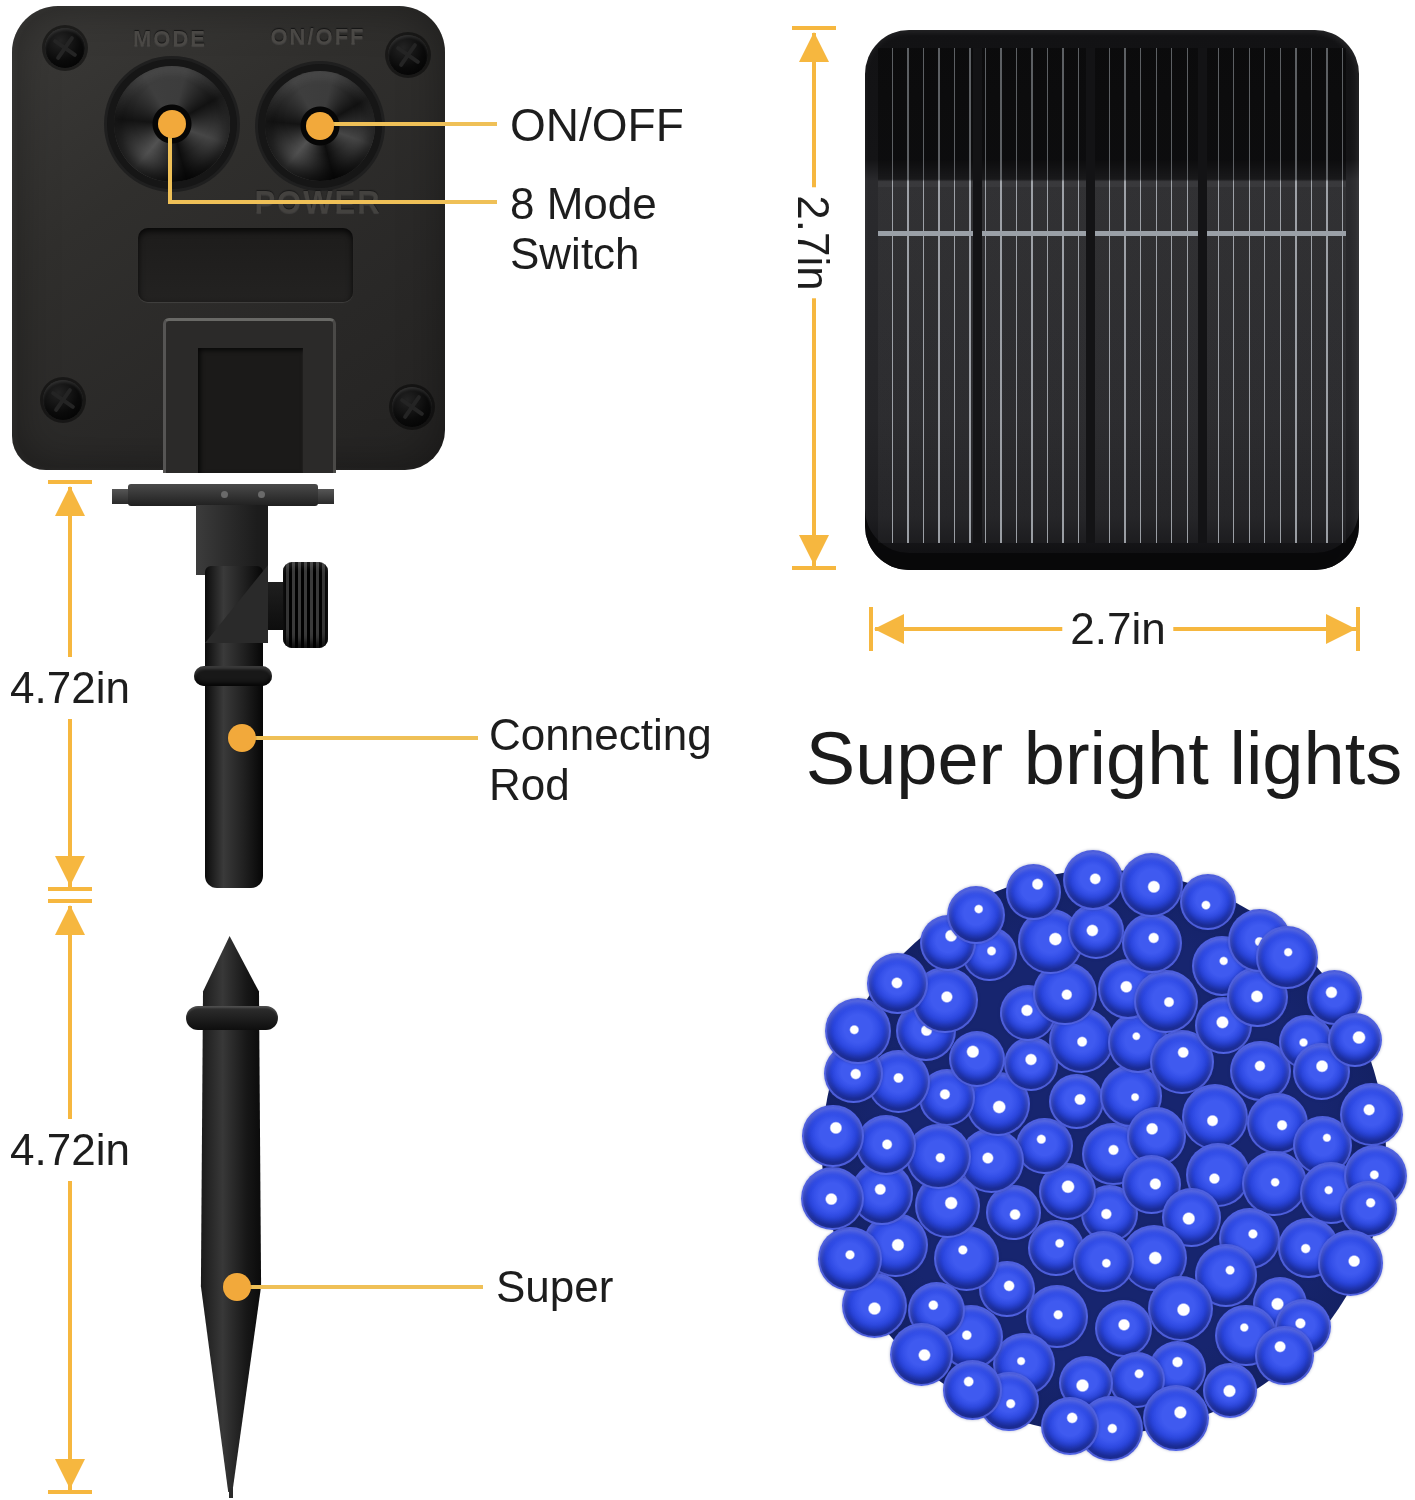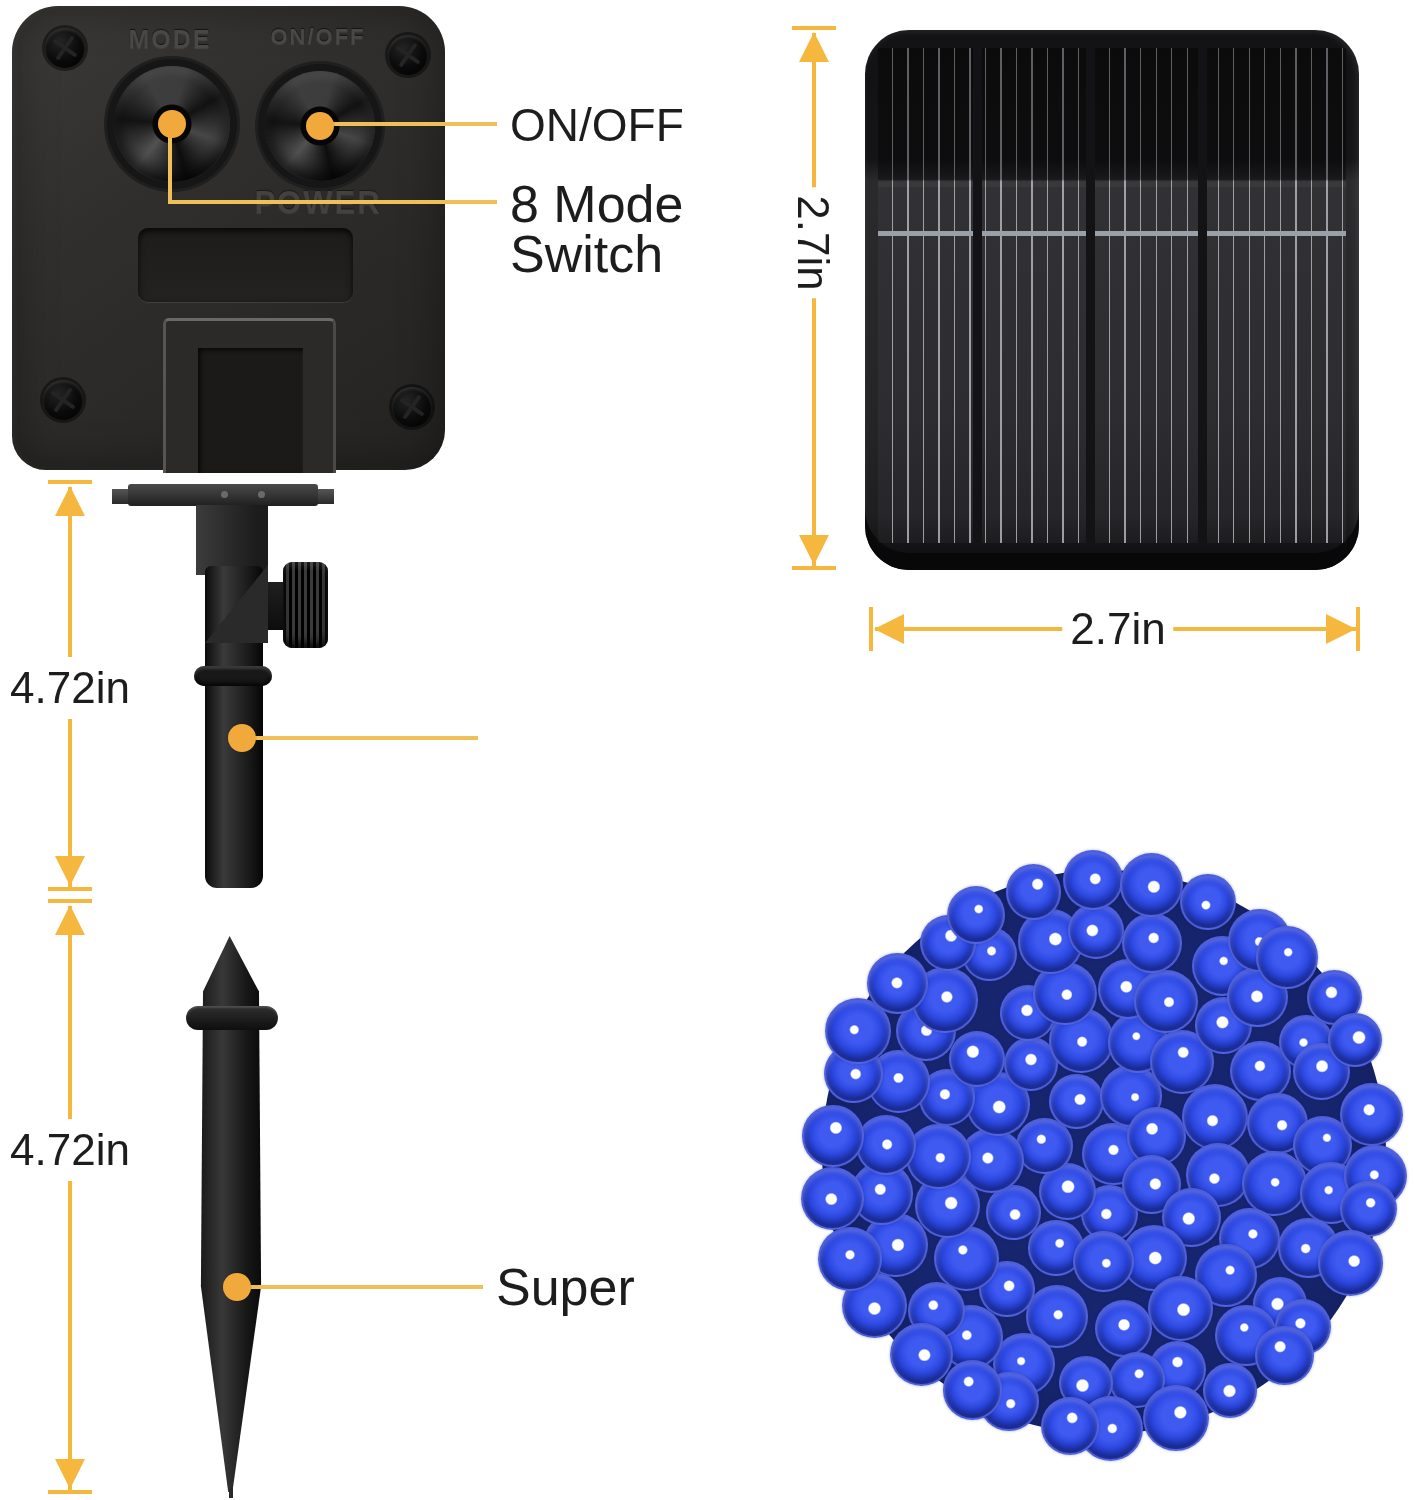--- a/index.html
+++ b/index.html
@@ -31,21 +31,21 @@
     box-shadow:inset 0 3px 6px rgba(0,0,0,.8), 0 1px 1px rgba(255,255,255,.10);}
   .clip{left:151px;top:312px;width:167px;height:152px;background:#2b2a29;
     border-top:3px solid rgba(200,200,196,.40);border-left:3px solid rgba(200,200,196,.28);border-right:3px solid rgba(170,170,166,.25);
     border-radius:6px 6px 0 0;}
   .cliphole{left:32px;top:27px;width:105px;height:125px;background:#1b1a19;
     box-shadow:inset 2px 2px 5px rgba(0,0,0,.8), inset -1px 0 2px rgba(255,255,255,.06);}
 
   
   .dot{width:28px;height:28px;border-radius:50%;background:var(--dot);box-shadow:0 0 0 1px rgba(0,0,0,.06);}
   .cline{background:var(--cl);}
-  .label{position:absolute;font-size:52px;line-height:50px;color:#1d1d1d;}
+  .label{position:absolute;font-size:44px;line-height:50px;color:#1d1d1d;}
 
   
   .dline{background:var(--dim);}
   .tick-h{width:44px;height:4px;background:var(--dim);}
   .tick-v{width:4px;height:44px;background:var(--dim);}
   .arr{width:0;height:0;}
   .arr-up{border-left:15px solid transparent;border-right:15px solid transparent;border-bottom:30px solid var(--dim);}
   .arr-down{border-left:15px solid transparent;border-right:15px solid transparent;border-top:30px solid var(--dim);}
   .arr-left{border-top:15px solid transparent;border-bottom:15px solid transparent;border-right:30px solid var(--dim);}
   .arr-right{border-top:15px solid transparent;border-bottom:15px solid transparent;border-left:30px solid var(--dim);}
@@ -98,21 +98,21 @@
 <body>
 
 <div class="canvas" style="--dim: #F6B73F; --cl: #EFC057; --dot: #F2A93B;">
 
   <div class="abs cbox">
     <div class="abs screw" style="left:33px;top:22px;"></div>
     <div class="abs screw" style="left:376px;top:29px;"></div>
     <div class="abs screw" style="left:31px;top:374px;"></div>
     <div class="abs screw" style="left:380px;top:381px;"></div>
 
-    <div class="engrave" style="left:158px;top:33px;font-size:25px;">MODE</div>
+    <div class="engrave" style="left:158px;top:33px;font-size:22px;">MODE</div>
     <div class="engrave" style="left:306px;top:31px;font-size:22px;">ON/OFF</div>
 
     <div class="abs btn" style="left:102px;top:60px;width:116px;height:116px;"></div>
     <div class="abs btn" style="left:253px;top:65px;width:110px;height:110px;"></div>
 
     <div class="engrave" style="left:306px;top:197px;font-size:31px;opacity:.8;">POWER</div>
 
     <div class="abs recess"></div>
     <div class="abs clip">
       <div class="abs cliphole"></div>
@@ -149,20 +149,21 @@
   <div class="abs hole" style="left:258px;"></div>
   <div class="abs bracket"></div>
   <div class="abs knobshaft"></div>
   <div class="abs knob"></div>
   <div class="abs rod"></div>
   <div class="abs chamfer"></div>
   <div class="abs collar"></div>
 
   <div class="abs cline" style="left:252px;top:736px;width:226px;height:4px;"></div>
   <div class="abs dot" style="left:228px;top:724px;"></div>
+  <div class="label" style="left:489px;top:710px;width:235px;">Connecting Rod</div>
 
   <div class="abs spike"></div>
   <div class="abs spikecollar"></div>
   <div class="abs spiketip"></div>
 
   <div class="abs cline" style="left:248px;top:1285px;width:235px;height:4px;"></div>
   <div class="abs dot" style="left:223px;top:1273px;"></div>
   <div class="label" style="left:496px;top:1262px;">Super</div>
 
   <div class="abs panel">
@@ -181,20 +182,21 @@
   <div class="abs tick-h" style="left:792px;top:566px;width:44px;"></div>
   <div class="dimlabel rot" style="left:813px;top:243px;">2.7in</div>
 
   <div class="abs tick-v" style="left:869px;top:607px;"></div>
   <div class="abs arr arr-left" style="left:874px;top:614px;"></div>
   <div class="abs dline" style="left:875px;top:627px;width:482px;height:4px;"></div>
   <div class="abs arr arr-right" style="left:1326px;top:614px;"></div>
   <div class="abs tick-v" style="left:1356px;top:607px;"></div>
   <div class="dimlabel" style="left:1118px;top:629px;">2.7in</div>
 
+  <div class="headline">Super bright lights</div>
 
   <div class="abs bundle-backdrop"></div>
   <div id="bundle" class="abs" style="left:0;top:0;width:1415px;height:1500px;pointer-events:none;">
       <div class="led" style="left: 1082.4px; top: 1123px; width: 58.4px; height: 58.4px; background: radial-gradient(circle at 50% 43%, rgb(255, 255, 255) 0px, rgb(255, 255, 255) 4.2px, rgba(255, 255, 255, 0) 5.7px), radial-gradient(circle at 50% 46%, rgb(63, 90, 240) 0px, rgb(63, 90, 240) 30%, rgb(42, 70, 226) 55%, rgb(33, 54, 196) 78%, rgb(24, 38, 121) 100%); border: 2px solid rgba(142, 150, 242, 0.4); box-shadow: rgba(142, 150, 242, 0.533) 0px 3px 5px inset, rgba(20, 33, 107, 0.8) 0px -5px 9px inset, rgba(20, 33, 107, 0.333) 0px 0px 3px;"></div>
       <div class="led" style="left: 1080.8px; top: 1185px; width: 53.1px; height: 53.1px; background: radial-gradient(circle at 44% 51%, rgb(255, 255, 255) 0px, rgb(255, 255, 255) 4.3px, rgba(255, 255, 255, 0) 5.8px), radial-gradient(circle at 50% 46%, rgb(63, 90, 240) 0px, rgb(63, 90, 240) 30%, rgb(42, 70, 226) 55%, rgb(33, 54, 196) 78%, rgb(24, 38, 121) 100%); border: 2px solid rgba(142, 150, 242, 0.4); box-shadow: rgba(142, 150, 242, 0.533) 0px 3px 5px inset, rgba(20, 33, 107, 0.8) 0px -5px 9px inset, rgba(20, 33, 107, 0.333) 0px 0px 3px;"></div>
       <div class="led" style="left: 1038.7px; top: 1162.9px; width: 53.5px; height: 53.5px; background: radial-gradient(circle at 51% 41%, rgb(255, 255, 255) 0px, rgb(255, 255, 255) 5.4px, rgba(255, 255, 255, 0) 6.9px), radial-gradient(circle at 50% 46%, rgb(63, 90, 240) 0px, rgb(63, 90, 240) 30%, rgb(42, 70, 226) 55%, rgb(33, 54, 196) 78%, rgb(24, 38, 121) 100%); border: 2px solid rgba(142, 150, 242, 0.4); box-shadow: rgba(142, 150, 242, 0.533) 0px 3px 5px inset, rgba(20, 33, 107, 0.8) 0px -5px 9px inset, rgba(20, 33, 107, 0.333) 0px 0px 3px;"></div>
       <div class="led" style="left: 1016.3px; top: 1117.8px; width: 52.3px; height: 52.3px; background: radial-gradient(circle at 44% 37%, rgb(255, 255, 255) 0px, rgb(255, 255, 255) 3.7px, rgba(255, 255, 255, 0) 5.2px), radial-gradient(circle at 50% 46%, rgb(63, 90, 240) 0px, rgb(63, 90, 240) 30%, rgb(42, 70, 226) 55%, rgb(33, 54, 196) 78%, rgb(24, 38, 121) 100%); border: 2px solid rgba(142, 150, 242, 0.4); box-shadow: rgba(142, 150, 242, 0.533) 0px 3px 5px inset, rgba(20, 33, 107, 0.8) 0px -5px 9px inset, rgba(20, 33, 107, 0.333) 0px 0px 3px;"></div>
       <div class="led" style="left: 1049.4px; top: 1073.9px; width: 50.9px; height: 50.9px; background: radial-gradient(circle at 57% 46%, rgb(255, 255, 255) 0px, rgb(255, 255, 255) 4.6px, rgba(255, 255, 255, 0) 6.1px), radial-gradient(circle at 50% 46%, rgb(63, 90, 240) 0px, rgb(63, 90, 240) 30%, rgb(42, 70, 226) 55%, rgb(33, 54, 196) 78%, rgb(24, 38, 121) 100%); border: 2px solid rgba(142, 150, 242, 0.4); box-shadow: rgba(142, 150, 242, 0.533) 0px 3px 5px inset, rgba(20, 33, 107, 0.8) 0px -5px 9px inset, rgba(20, 33, 107, 0.333) 0px 0px 3px;"></div>
       <div class="led" style="left: 1100.4px; top: 1065px; width: 57.5px; height: 57.5px; background: radial-gradient(circle at 57% 52%, rgb(255, 255, 255) 0px, rgb(255, 255, 255) 3.1px, rgba(255, 255, 255, 0) 4.6px), radial-gradient(circle at 50% 46%, rgb(63, 90, 240) 0px, rgb(63, 90, 240) 30%, rgb(42, 70, 226) 55%, rgb(33, 54, 196) 78%, rgb(24, 38, 121) 100%); border: 2px solid rgba(142, 150, 242, 0.4); box-shadow: rgba(142, 150, 242, 0.533) 0px 3px 5px inset, rgba(20, 33, 107, 0.8) 0px -5px 9px inset, rgba(20, 33, 107, 0.333) 0px 0px 3px;"></div>
       <div class="led" style="left: 1127.3px; top: 1107.2px; width: 55.1px; height: 55.1px; background: radial-gradient(circle at 42% 36%, rgb(255, 255, 255) 0px, rgb(255, 255, 255) 4.9px, rgba(255, 255, 255, 0) 6.4px), radial-gradient(circle at 50% 46%, rgb(63, 90, 240) 0px, rgb(63, 90, 240) 30%, rgb(42, 70, 226) 55%, rgb(33, 54, 196) 78%, rgb(24, 38, 121) 100%); border: 2px solid rgba(142, 150, 242, 0.4); box-shadow: rgba(142, 150, 242, 0.533) 0px 3px 5px inset, rgba(20, 33, 107, 0.8) 0px -5px 9px inset, rgba(20, 33, 107, 0.333) 0px 0px 3px;"></div>

